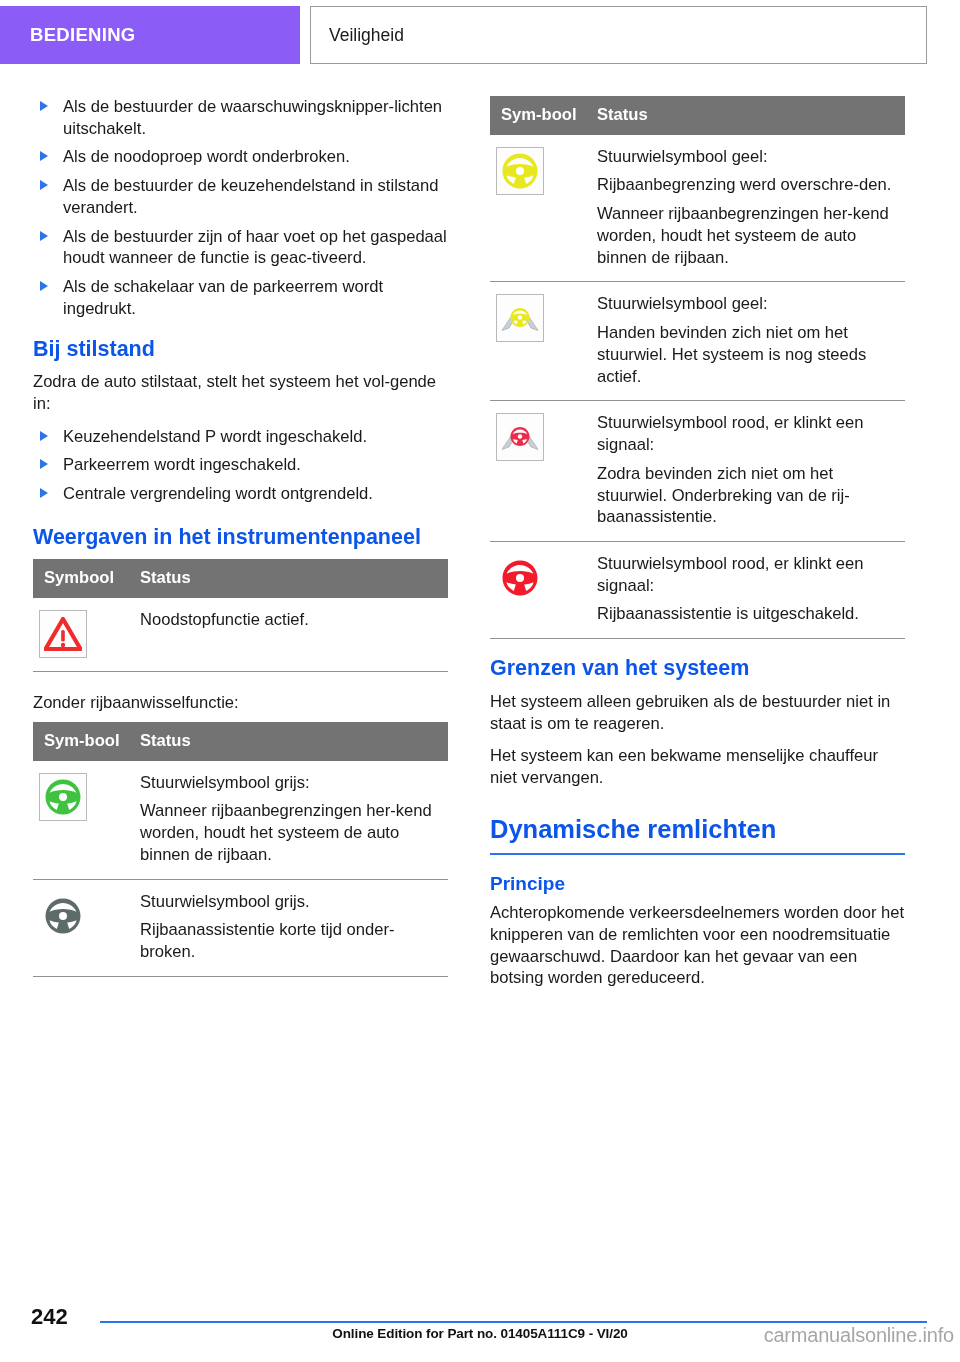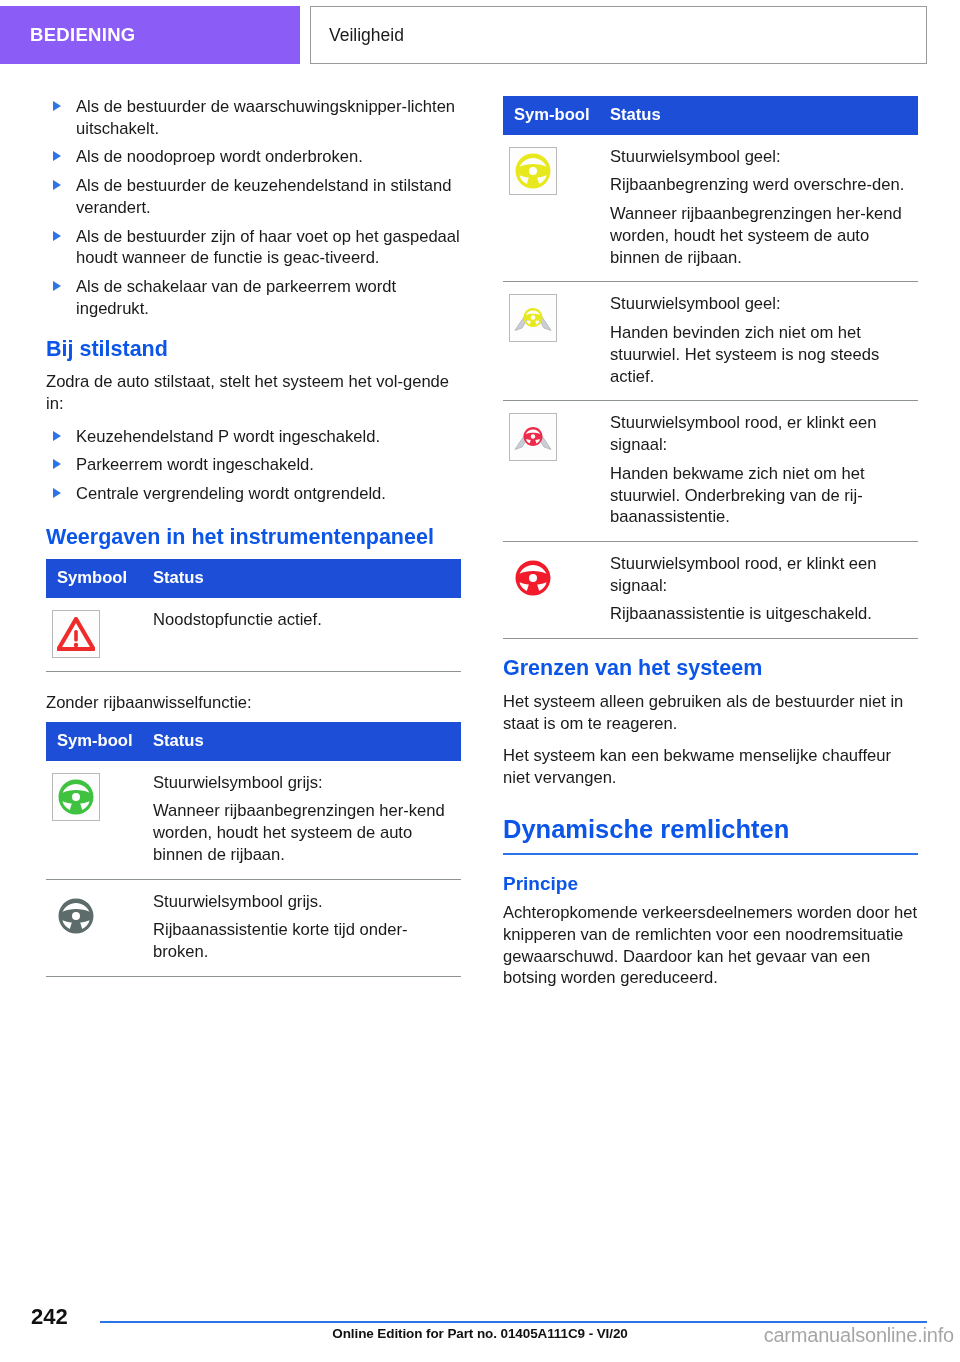--- a/index.html
+++ b/index.html
@@ -50,21 +50,21 @@
   }
 
   
   .columns {
     position: absolute;
     top: 96px;
     left: 0;
     width: 932px;
     display: flex;
     gap: 42px;
-    padding: 0 46px;
+    padding: 0 33px;
   }
   .col {
     width: 415px;
     flex: 0 0 415px;
   }
 
   
   p.body-text {
     margin: 0 0 11px 0;
     font-size: 16.6px;
@@ -122,21 +122,21 @@
     margin: 18px 0 7px 0;
   }
 
   
   table.sym-table {
     width: 100%;
     border-collapse: collapse;
     margin: 4px 0 0 0;
   }
   table.sym-table thead th {
-    background: #1d4ed8;
+    background: #737373;
     color: #ffffff;
     font-size: 16.6px;
     font-weight: bold;
     text-align: left;
     padding: 9px 8px 10px 11px;
     vertical-align: top;
     line-height: 1.19;
   }
   table.sym-table thead th.col-sym { width: 96px; }
   table.sym-table tbody td {
@@ -386,21 +386,21 @@
                 </g>
                 <g fill="#ef2b4b">
                   <path d="M42 12c-10.5 0-19 8.5-19 19s8.5 19 19 19 19-8.5 19-19-8.5-19-19-19zm0 4.8c6.5 0 12.1 3.9 14.6 9.6-4-1.9-9.1-2.9-14.6-2.9s-10.6 1-14.6 2.9c2.5-5.7 8.1-9.6 14.6-9.6zM27.4 35.5c2.9 1.3 6.3 2.2 10.1 2.6l-2.2 6.9c-4.2-2.2-7.2-5.4-7.9-9.5zM48.8 45L46.6 38.1c3.8-.4 7.3-1.3 10.1-2.6-.7 4.1-3.7 7.3-7.9 9.5z"></path>
                   <circle cx="42" cy="31" r="4.4" fill="#ffffff"></circle>
                 </g>
               </svg>
             </div>
           </td>
           <td>
             <p>Stuurwielsymbool rood, er klinkt een signaal:</p>
-            <p>Handen bekwame zich niet om het stuurwiel. Onderbreking van de rij-baanassistentie.</p>
+            <p>Zodra bevinden zich niet om het stuurwiel. Onderbreking van de rij-baanassistentie.</p>
           </td>
         </tr>
 
         <tr>
           <td class="sym-cell">
             <div class="icon-plain">
               <svg width="40" height="40" viewBox="0 0 64 64" aria-hidden="true">
                 <g fill="#f21b2b">
                   <path d="M32 4C16.5 4 4 16.5 4 32s12.5 28 28 28 28-12.5 28-28S47.5 4 32 4zm0 7c9.6 0 17.9 5.8 21.5 14.1-5.9-2.7-13.4-4.2-21.5-4.2s-15.6 1.5-21.5 4.2C14.1 16.8 22.4 11 32 11zM10.4 38.6c4.2 1.9 9.3 3.2 14.9 3.8l-3.2 10.2C15.9 49.4 11.5 44.6 10.4 38.6zM41.9 52.6l-3.2-10.2c5.6-.6 10.7-1.9 14.9-3.8-1.1 6-5.5 10.8-11.7 14z"></path>
                   <circle cx="32" cy="32" r="6.4" fill="#ffffff"></circle>

